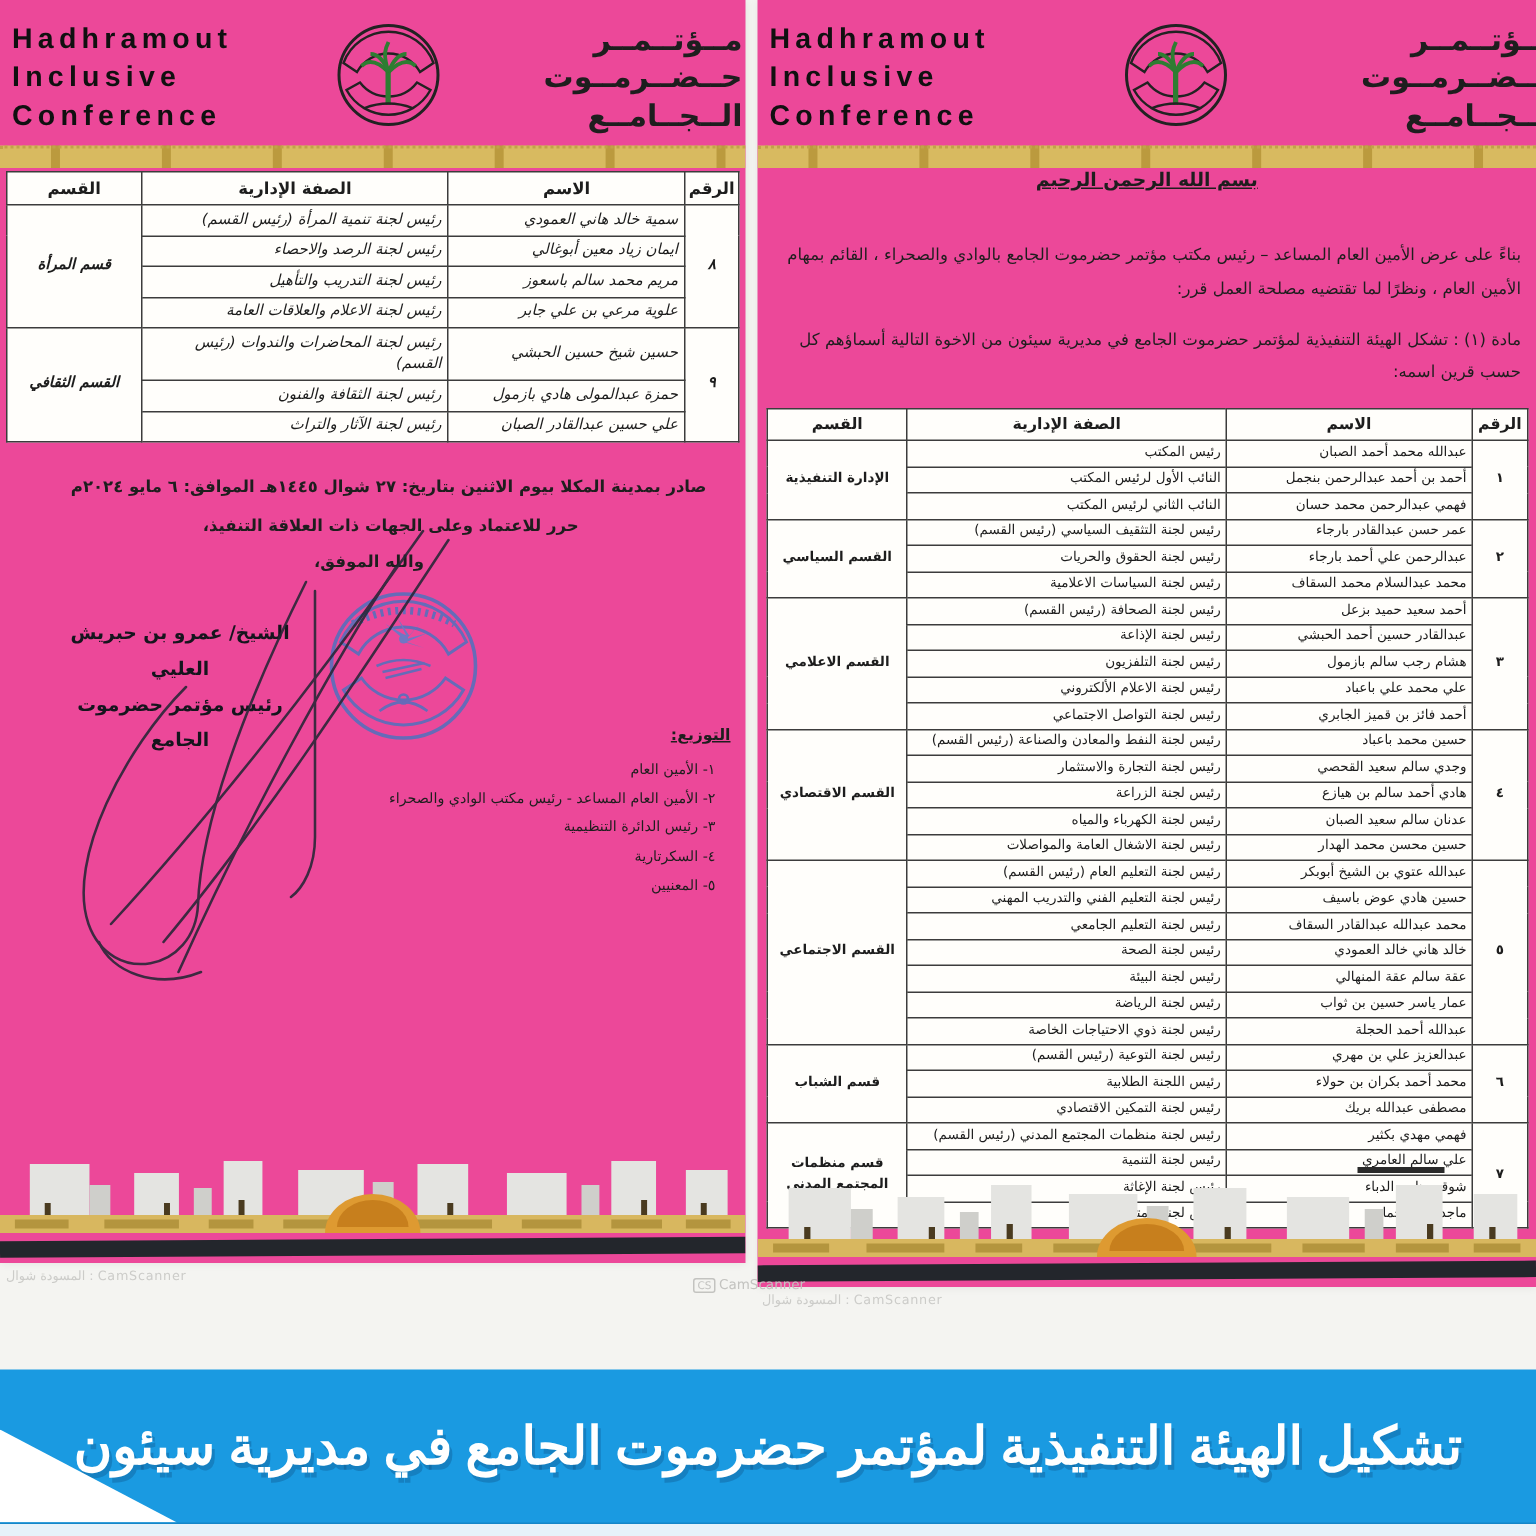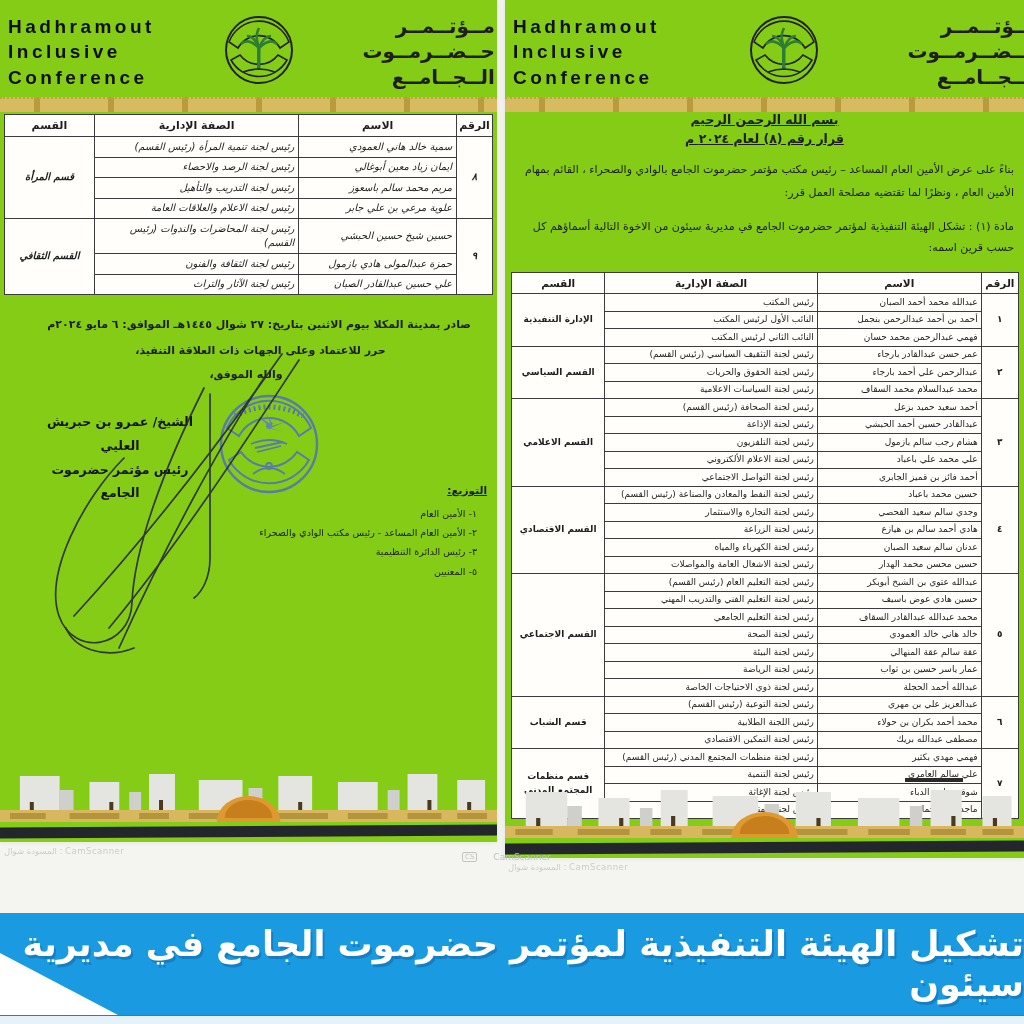--- a/index.html
+++ b/index.html
@@ -1,20 +1,20 @@
 <!DOCTYPE html>
 <html lang="ar"><head>
 <meta charset="utf-8">
 <style>
   html,body{margin:0;padding:0;}
   body{font-family:"DejaVu Sans","Liberation Sans",sans-serif;background:#e9e9e7;}
   #stage{position:relative;width:1024px;height:1024px;background:#f4f4f1;overflow:hidden;margin:0 auto;}
 
   
-  .doc{position:absolute;top:0;background:#84cc16;overflow:hidden;}
+  .doc{position:absolute;top:0;background:#ec4899;overflow:hidden;}
   #doc-left{left:0;width:497px;height:842px;box-shadow:0 0 6px rgba(0,0,0,.08);}
   #doc-right{left:505px;width:519px;height:858px;box-shadow:0 0 6px rgba(0,0,0,.08);}
 
   
   .letterhead{position:absolute;top:8px;left:0;right:0;height:88px;display:flex;align-items:center;justify-content:space-between;}
   .lh-english{font-family:"Liberation Sans",sans-serif;font-weight:bold;font-size:19px;line-height:1.32;letter-spacing:3.5px;color:#101010;padding-left:8px;white-space:pre-line;}
   .lh-arabic{direction:rtl;text-align:right;font-weight:bold;font-size:20px;line-height:1.28;color:#141414;padding-right:2px;white-space:pre-line;}
   #doc-right .lh-arabic{margin-right:-18px;}
   .lh-logo{flex:0 0 auto;}
   .goldband{position:absolute;top:97px;left:0;right:0;height:13px;
@@ -62,26 +62,26 @@
   #doc-left .skyline{top:772px;}
   #doc-right .skyline{top:788px;}
   .darkstrip{position:absolute;left:0;right:0;height:11px;background:#23262c;transform:rotate(-.35deg);}
   #doc-left .darkstrip{top:826px;}
   #doc-right .darkstrip{top:842px;}
 
   
   .watermark{position:absolute;font-size:8.5px;color:#ccccc9;letter-spacing:.5px;}
   #wm-left{left:4px;top:846px;}
   #wm-right{left:508px;top:862px;}
-  #camscanner-badge{position:absolute;left:462px;top:852px;font-size:9px;color:#c3c3c0;display:flex;align-items:center;gap:16px;}
+  #camscanner-badge{position:absolute;left:462px;top:852px;font-size:9px;color:#c3c3c0;display:flex;align-items:center;gap:2px;}
   #camscanner-badge .cs-box{display:inline-block;border:1px solid #c3c3c0;font-size:7px;padding:0 2px;border-radius:2px;}
   #cam-dash{position:absolute;left:905px;top:778px;width:58px;height:4px;background:#2a2a2a;}
 
   
-  #banner{position:absolute;left:0;top:913px;width:1024px;height:102px;background:#1a9ae1;border-bottom:3px solid #1486c9;}
+  #banner{position:absolute;left:0;top:913px;width:1024px;height:102px;background:#1a9ae1;border-bottom:3px solid #1486c9;font-family:Liberation Serif, serif;}
   #banner-text{position:absolute;left:0;top:0;width:100%;height:100%;display:flex;align-items:center;justify-content:center;
     direction:rtl;color:#ffffff;font-weight:bold;font-size:35px;letter-spacing:0;
     text-shadow:2px 3px 0 rgba(10,70,120,.30);}
   #banner-notch{position:absolute;left:0;bottom:0;width:118px;height:62px;background:#ffffff;
     clip-path:polygon(0 0,100% 100%,0 100%);}
   #bottom-strip{position:absolute;left:0;top:1016px;width:1024px;height:8px;background:#e6f2fa;}
 </style>
 </head>
 <body>
 
@@ -209,20 +209,21 @@
         </g>
       </svg>
     </div>
 
     <div id="distribution">
       <div class="dist-head ar">التوزيع:</div>
       <div id="dist-items" class="ar">
           <div class="dist-item">١- الأمين العام</div>
           <div class="dist-item">٢- الأمين العام المساعد - رئيس مكتب الوادي والصحراء</div>
           <div class="dist-item">٣- رئيس الدائرة التنظيمية</div>
+          <div class="dist-item">٤- السكرتارية</div>
           <div class="dist-item">٥- المعنيين</div>
         </div>
     </div>
 
     <div class="skyline">
       <svg width="100%" height="56" viewBox="0 0 500 56" preserveAspectRatio="none">
         <g fill="#e4e4e1">
           <rect x="20" y="4" width="40" height="34"></rect>
             <rect x="90" y="10" width="30" height="28"></rect>
           <rect x="150" y="2" width="26" height="36"></rect>
@@ -285,21 +286,20 @@
           <path d="M26 64 Q42 58 58 64" fill="none" stroke="#222" stroke-width="1.6"></path>
         </svg>
       </div>
       <div class="lh-arabic ar">مــؤتــمــر
 حــضــرمــوت
 الــجــامــع</div>
     </div>
     <div class="goldband"></div>
 
     <div id="basmala" class="ar">بسم الله الرحمن الرحيم</div>
-    <div id="decision-title" class="ar">قرار رقم (٨) لعام ٢٠٢٤ م</div>
     <div id="preamble" class="ar">بناءً على عرض الأمين العام المساعد – رئيس مكتب مؤتمر حضرموت الجامع بالوادي والصحراء ، القائم بمهام الأمين العام ، ونظرًا لما تقتضيه مصلحة العمل قرر:</div>
     <div id="article1" class="ar">مادة (١) : تشكل الهيئة التنفيذية لمؤتمر حضرموت الجامع في مديرية سيئون من الاخوة التالية أسماؤهم كل حسب قرين اسمه:</div>
 
     <div id="right-table-holder">
         <table class="roster" dir="rtl">
           <colgroup>
             <col class="c-num">
             <col class="c-name">
             <col class="c-title">
             <col class="c-dept">

